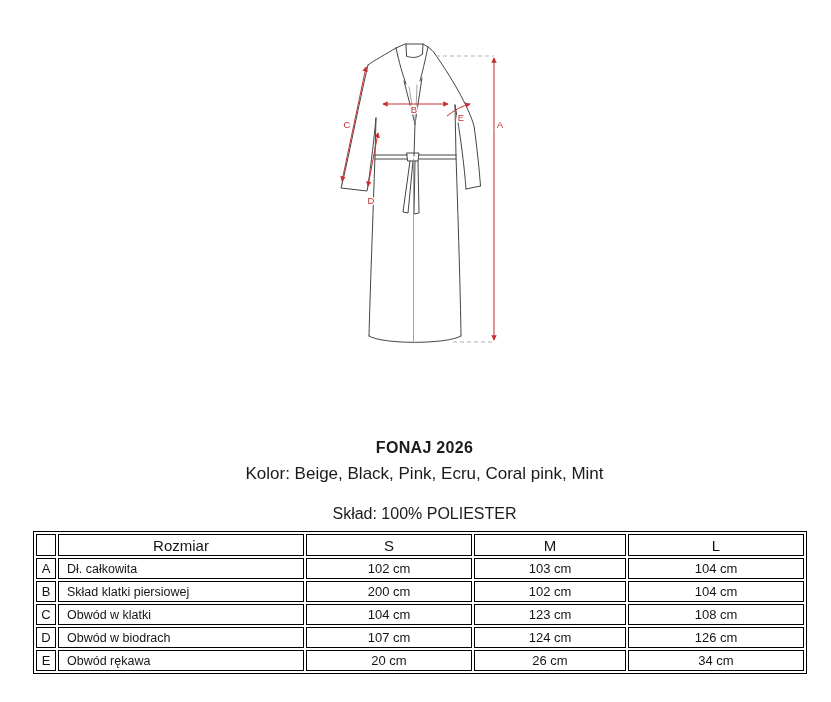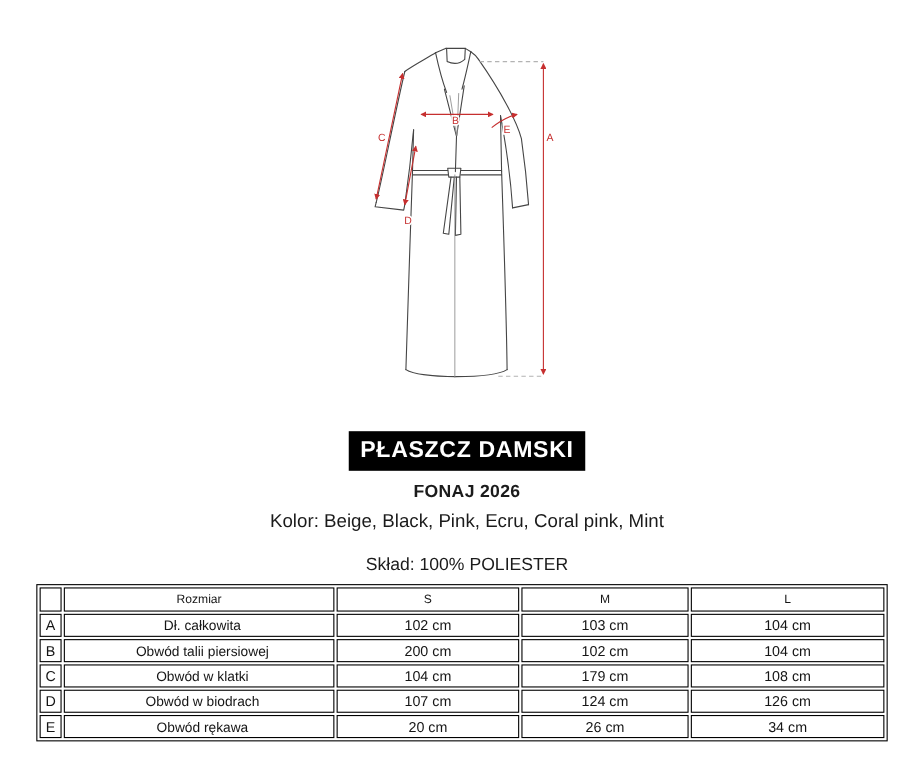--- a/index.html
+++ b/index.html
@@ -30,22 +30,22 @@
   
   .size-table {
     position:absolute; left:33px; top:531px; width:774px;
     border-collapse:separate; border-spacing:2px; table-layout:fixed;
     border:1px solid #000; background:#fff;
   }
   .size-table td {
     border:1px solid #000; height:19px; font-size:13px; text-align:center;
     padding:0 2px; overflow:hidden; white-space:nowrap; color:#151515;
   }
-  .size-table td.name { text-align:center; padding-left:8px; font-size:12.5px; }
-  .size-table tr.head td { font-size:11px; height:20px; }
+  .size-table td.name { text-align:left; padding-left:8px; font-size:12.5px; }
+  .size-table tr.head td { font-size:15px; height:20px; }
   .c-key { width:20px; } .c-name { width:246px; } .c-s { width:166px; } .c-m { width:152px; }
 </style>
 </head>
 <body>
 
 <div class="page">
 
   <svg class="coat-svg" viewBox="0 0 230 345" xmlns="http://www.w3.org/2000/svg">
     <defs>
       <marker id="ah" viewBox="0 0 10 10" refX="8.5" refY="5" markerWidth="5.5" markerHeight="5.5" orient="auto-start-reverse">
@@ -90,23 +90,20 @@
     <path class="measure" d="M68,108 L58,161" marker-start="url(#ah)" marker-end="url(#ah)"></path>
     <path class="measure" d="M137,91 Q149,81.5 160,79" marker-end="url(#ah)"></path>
 
     <text class="mlabel" x="190" y="103">A</text>
     <text class="mlabel" x="104" y="88">B</text>
     <text class="mlabel" x="37" y="103">C</text>
     <text class="mlabel" x="61" y="179">D</text>
     <text class="mlabel" x="151" y="96">E</text>
   </svg>
 
-  <div class="title-bar">
-    <span>PŁASZCZ DAMSKI</span>
-  </div>
   <div class="center-line model-line">FONAJ 2026</div>
   <div class="center-line colors-line">Kolor: Beige, Black, Pink, Ecru, Coral pink, Mint</div>
   <div class="center-line material-line">Skład: 100% POLIESTER</div>
 
   <table class="size-table">
     <colgroup>
         <col class="c-key">
         <col class="c-name">
         <col class="c-s">
         <col class="c-m">
@@ -122,30 +119,30 @@
       </tr>
       <tr>
         <td>A</td>
         <td class="name">Dł. całkowita</td>
         <td>102 cm</td>
         <td>103 cm</td>
         <td>104 cm</td>
       </tr>
       <tr>
         <td>B</td>
-        <td class="name">Obwód talii piersiowej</td>
+        <td class="name">Skład klatki piersiowej</td>
         <td>200 cm</td>
         <td>102 cm</td>
         <td>104 cm</td>
       </tr>
       <tr>
         <td>C</td>
         <td class="name">Obwód w klatki</td>
         <td>104 cm</td>
-        <td>179 cm</td>
+        <td>123 cm</td>
         <td>108 cm</td>
       </tr>
       <tr>
         <td>D</td>
         <td class="name">Obwód w biodrach</td>
         <td>107 cm</td>
         <td>124 cm</td>
         <td>126 cm</td>
       </tr>
       <tr>

